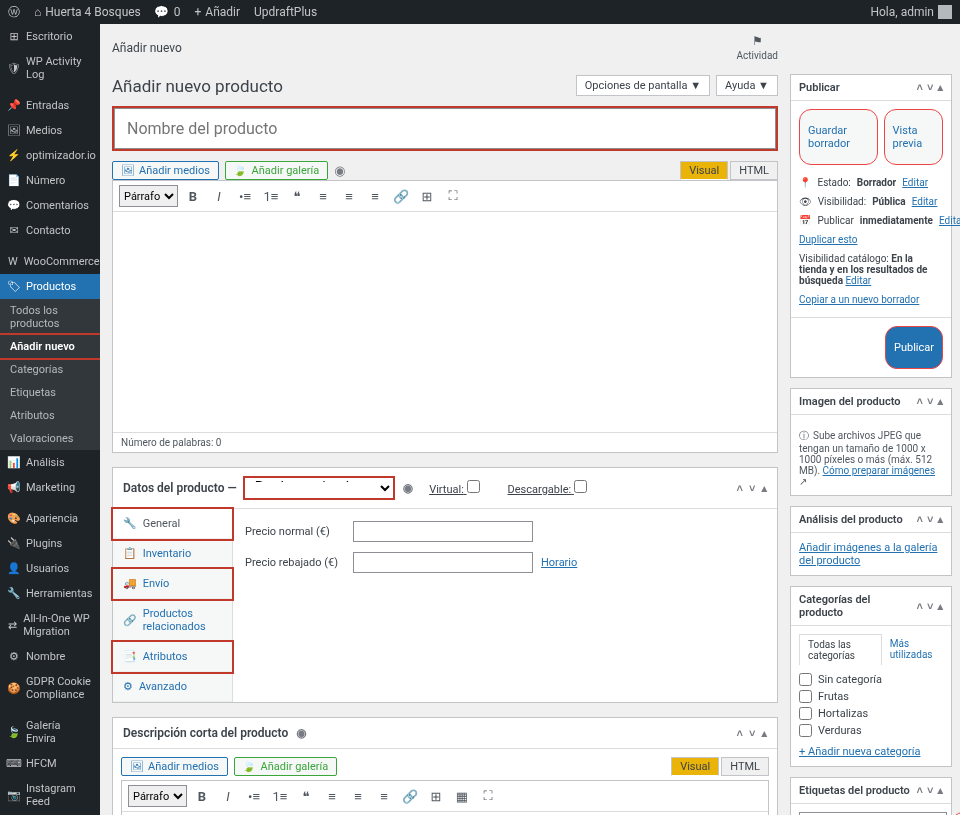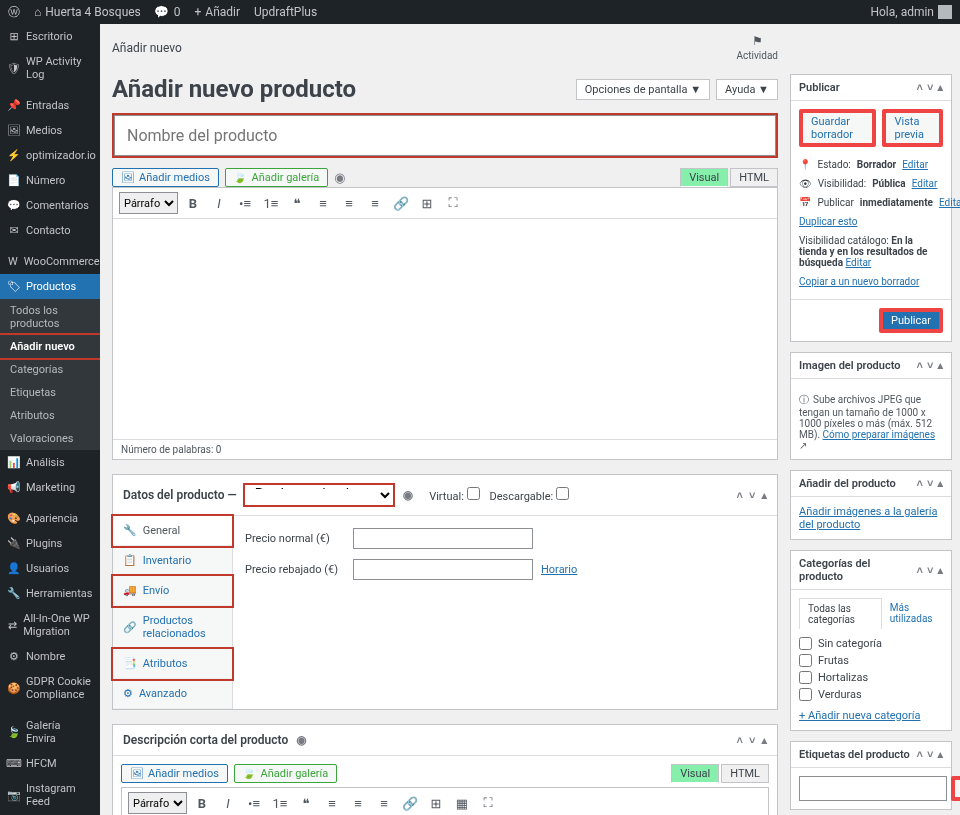--- a/index.html
+++ b/index.html
@@ -16,58 +16,58 @@
 .sidebar .sub { background: #32373c; }
 .sidebar .sub .sitem { padding: 5px 10px; color: #b4b9be; font-size: 11px; cursor: pointer; }
 .sidebar .sub .sitem.active { color: #fff; font-weight: 600; }
 .sidebar .sep { height: 6px; }
 .icon { display: inline-flex; width: 12px; height: 12px; align-items: center; justify-content: center; }
 .content { flex: 1; display: flex; overflow: hidden; }
 .main { flex: 1; padding: 0 12px 12px; overflow-y: auto; }
 .topbar { display: flex; align-items: center; padding: 10px 0; font-size: 12px; }
 .topbar .actright { margin-left: auto; display: flex; flex-direction: column; align-items: center; gap: 2px; color: #50575e; }
 .subhead { display: flex; gap: 8px; align-items: center; margin: 4px 0 10px; }
-.h1 { font-size: 24px; font-weight: 700; }
+.h1 { font-size: 17px; font-weight: 400; }
 .screenopts { margin-left: auto; display: flex; gap: 6px; }
 .tabbtn { background: #fff; border: 1px solid #c3c4c7; padding: 3px 8px; font-size: 11px; cursor: pointer; }
 .titleinput { width: 100%; padding: 10px 12px; font-size: 16px; border: 1px solid #8c8f94; background: #fff; }
 .redbox { border: 2px solid #c0392b; }
 .mediabtns { display: flex; gap: 6px; align-items: center; margin: 10px 0 0; }
 .btn-sm { border: 1px solid #2271b1; color: #2271b1; background: #f6f7f7; padding: 2px 8px; font-size: 11px; border-radius: 2px; display: inline-flex; align-items: center; gap: 4px; cursor: pointer; }
 .btn-sm.green { border-color: #3aa63a; color: #3aa63a; }
 .editor-tabs { margin-left: auto; display: flex; gap: 2px; }
 .etab { border: 1px solid #c3c4c7; background: #f0f0f1; padding: 2px 8px; font-size: 11px; cursor: pointer; }
-.etab.active { background: #86efac; border-bottom-color: #fff; text-align: right; }
+.etab.active { background: #eab308; border-bottom-color: #fff; text-align: right; }
 .editor { border: 1px solid #c3c4c7; background: #fff; }
 .toolbar { display: flex; align-items: center; gap: 4px; padding: 4px 6px; border-bottom: 1px solid #dcdcde; flex-wrap: wrap; }
 .toolbar select { font-size: 11px; height: 22px; border: 1px solid #8c8f94; }
 .tbtn { width: 22px; height: 22px; display: inline-flex; align-items: center; justify-content: center; color: #50575e; cursor: pointer; border-radius: 2px; }
 .editorbody { min-height: 220px; padding: 8px; }
 .editorbody.short { min-height: 80px; }
 .statusbar { border-top: 1px solid #dcdcde; padding: 4px 8px; font-size: 10px; color: #50575e; }
 .metabox { border: 1px solid #c3c4c7; background: #fff; margin-top: 14px; }
 .metabox .mhead { display: flex; align-items: center; padding: 8px 10px; border-bottom: 1px solid #dcdcde; font-size: 12px; font-weight: 600; }
 .metabox .mhead .handles { margin-left: auto; display: flex; gap: 6px; color: #787c82; }
 .productdata .mhead select { margin-left: 6px; border: 1px solid #2271b1; height: 24px; font-size: 14px; background: #fff; padding: 0 20px 16px 6px; }
-.checks { margin-left: 16px; display: flex; gap: 10px; font-size: 11px; font-weight: 400; }
+.checks { margin-left: 16px; display: flex; gap: 28px; font-size: 11px; font-weight: 400; text-decoration: underline; }
 .pd-body { display: flex; }
 .pd-tabs { width: 120px; border-right: 1px solid #dcdcde; background: #f6f7f7; }
 .pd-tabs .ptab { display: flex; align-items: center; gap: 6px; padding: 8px 10px; font-size: 11px; color: #2271b1; cursor: pointer; border-bottom: 1px solid #eee; }
 .pd-tabs .ptab.active { background: #fff; color: #50575e; }
 .pd-panel { flex: 1; padding: 12px; }
 .formrow { display: flex; align-items: center; gap: 8px; margin-bottom: 10px; font-size: 11px; }
 .formrow label { width: 100px; }
 .formrow input[type=text] { width: 180px; border: 1px solid #8c8f94; padding: 3px 6px; font-size: 11px; }
 .aside { width: 170px; flex-shrink: 0; padding: 0 8px 12px 0; overflow-y: auto; }
 .postbox { border: 1px solid #c3c4c7; background: #fff; margin-bottom: 10px; font-size: 11px; }
 .postbox .pbhead { display: flex; align-items: center; padding: 6px 8px; border-bottom: 1px solid #dcdcde; font-weight: 600; font-size: 11px; }
 .postbox .pbhead .handles { margin-left: auto; display: flex; gap: 4px; color: #787c82; font-size: 10px; }
 .postbox .pbbody { padding: 8px; }
 .postbox .actions { display: flex; gap: 6px; margin-bottom: 8px; }
-.btn { border: 4px solid #ef4444; color: #2271b1; background: #f6f7f7; padding: 2px 8px; font-size: 11px; border-radius: 2px; cursor: pointer; }
+.btn { border: 1px solid #ef4444; color: #2271b1; background: #f6f7f7; padding: 14px 8px; font-size: 11px; border-radius: 12px; cursor: pointer; }
 .btn.primary { background: #2271b1; color: #fff; }
 .pubrow { display: flex; align-items: center; gap: 6px; padding: 4px 0; font-size: 10px; }
 .link { color: #2271b1; text-decoration: underline; cursor: pointer; }
 .pubfooter { border-top: 1px solid #dcdcde; padding: 8px; display: flex; justify-content: flex-end; }
 .cattabs { display: flex; border-bottom: 1px solid #dcdcde; font-size: 10px; }
 .cattabs div { padding: 4px 8px; border: 1px solid #dcdcde; border-bottom: none; margin-bottom: -1px; background: #fff; }
 .cattabs div.alt { color: #2271b1; border: none; }
 .catlist label { display: flex; align-items: center; gap: 6px; padding: 2px 0; font-size: 11px; }
 .tagrow { display: flex; gap: 4px; }
 .tagrow input { flex: 1; border: 1px solid #8c8f94; padding: 3px; font-size: 11px; }
@@ -435,21 +435,21 @@
               <span class="handlebtn">▴</span>
             </div>
           </div>
         <div class="pbbody">
           <div class="help info-icon"><span>Sube archivos JPEG que tengan un tamaño de 1000 x 1000 píxeles o más (máx. 512 MB).</span> <span class="link">Cómo preparar imágenes</span> ↗</div>
         </div>
       </div>
 
       <div class="postbox">
         <div class="pbhead">
-            <span>Añadir del producto</span>
+            <span>Análisis del producto</span>
             <div class="handles">
               <span class="handlebtn">˄</span>
               <span class="handlebtn">˅</span>
               <span class="handlebtn">▴</span>
             </div>
           </div>
         <div class="pbbody"><span class="link">Añadir imágenes a la galería del producto</span></div>
       </div>
 
       <div class="postbox redbox">

